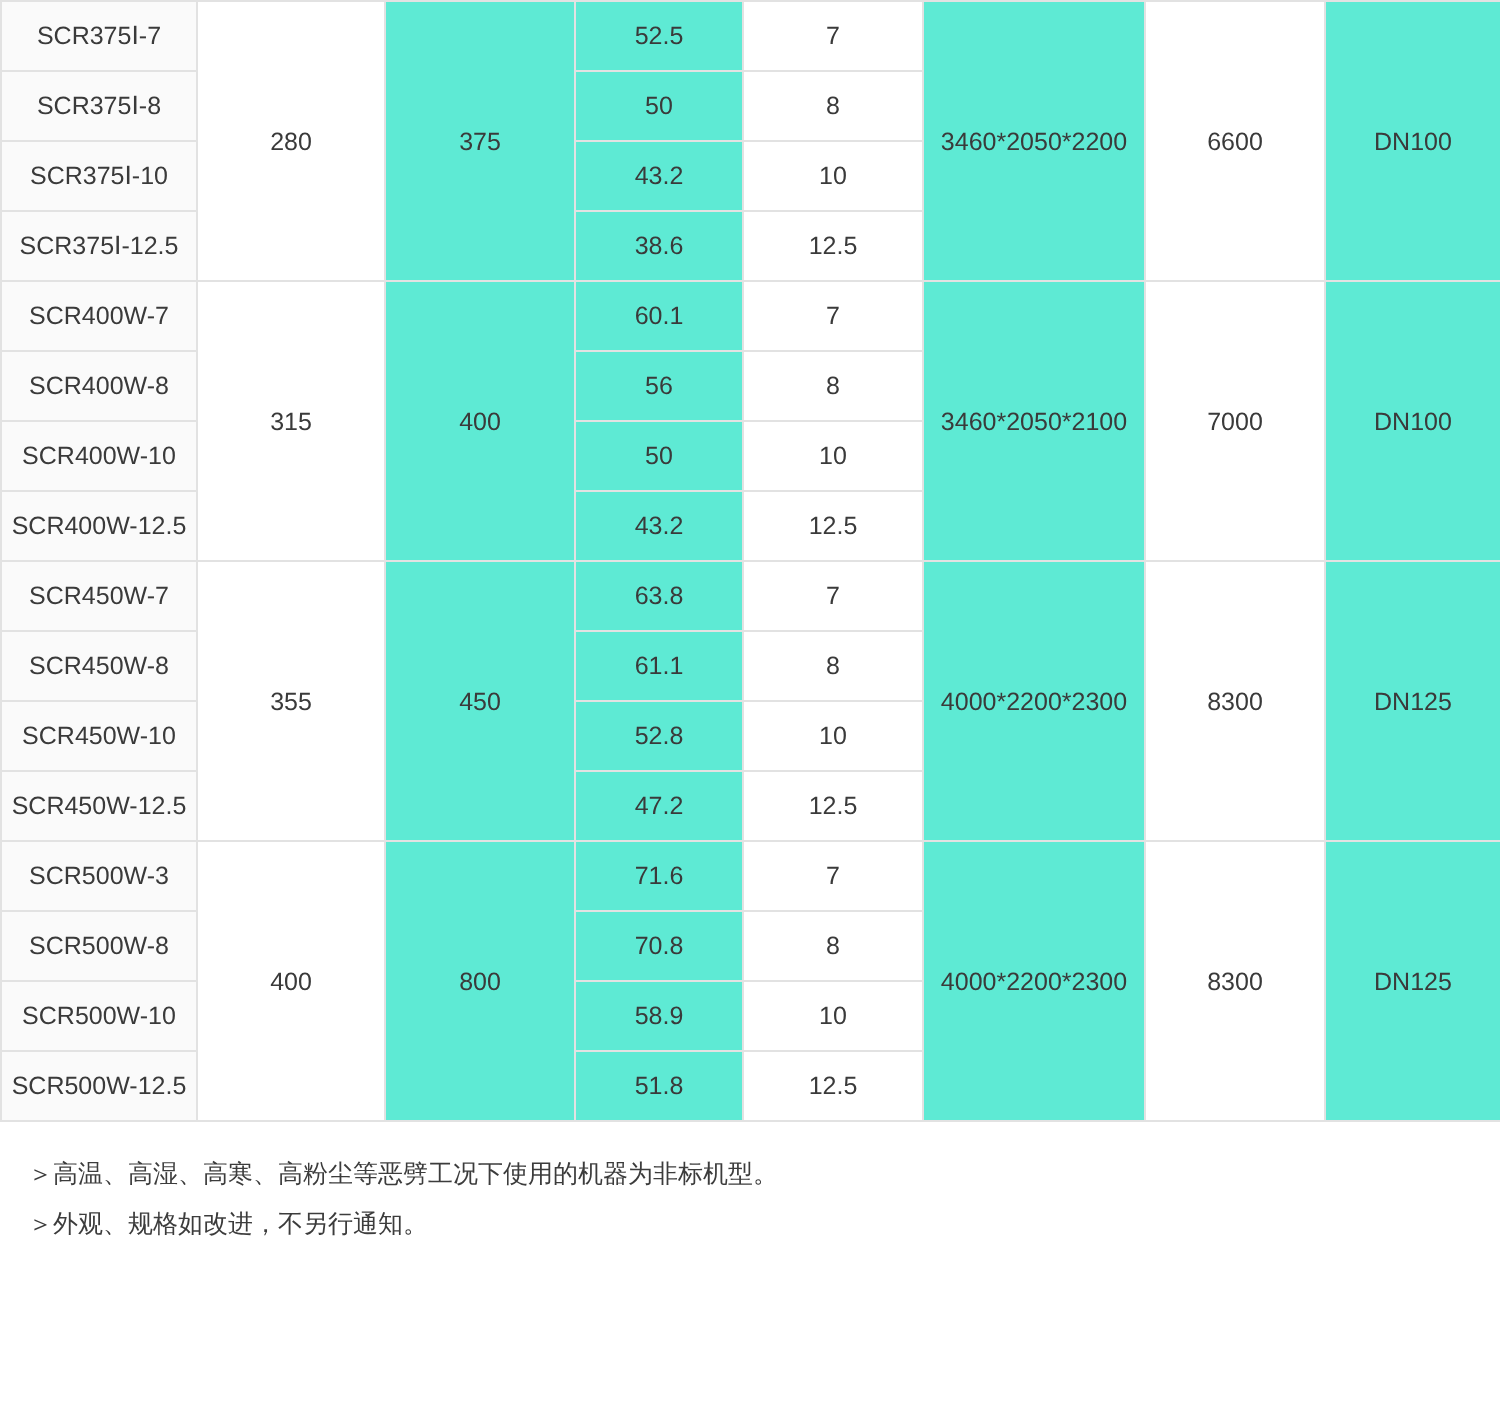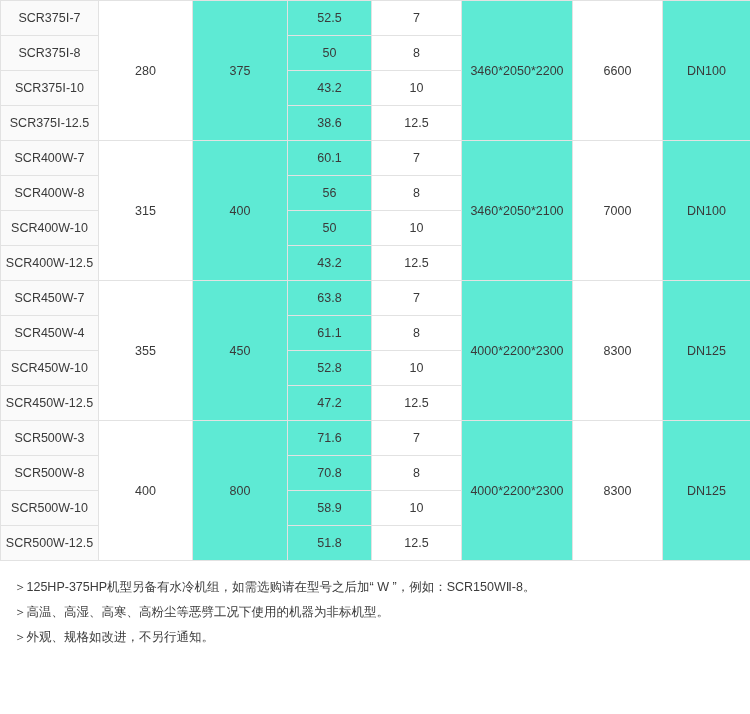--- a/index.html
+++ b/index.html
@@ -132,21 +132,21 @@
         <td class="model-cell no-left-border">SCR450W-7</td>
         <td class="white" rowspan="4">355</td>
         <td class="shade" rowspan="4">450</td>
         <td class="shade">63.8</td>
         <td class="white">7</td>
         <td class="shade" rowspan="4">4000*2200*2300</td>
         <td class="white" rowspan="4">8300</td>
         <td class="shade no-right-border" rowspan="4">DN125</td>
       </tr>
       <tr>
-        <td class="model-cell no-left-border">SCR450W-4</td>
+        <td class="model-cell no-left-border">SCR450W-8</td>
         <td class="shade">61.1</td>
         <td class="white">8</td>
       </tr>
       <tr>
         <td class="model-cell no-left-border">SCR450W-10</td>
         <td class="shade">52.8</td>
         <td class="white">10</td>
       </tr>
       <tr>
         <td class="model-cell no-left-border">SCR450W-12.5</td>
@@ -175,16 +175,15 @@
       </tr>
       <tr>
         <td class="model-cell no-left-border">SCR500W-12.5</td>
         <td class="shade">51.8</td>
         <td class="white">12.5</td>
       </tr>
     </tbody>
 </table>
 
 <div class="notes">
-  <div class="note-line">＞125HP-375HP机型另备有水冷机组，如需选购请在型号之后加“ W ”，例如：SCR150WⅡ-8。</div>
   <div class="note-line">＞高温、高湿、高寒、高粉尘等恶劈工况下使用的机器为非标机型。</div>
   <div class="note-line">＞外观、规格如改进，不另行通知。</div>
 </div>
 
 </body></html>

